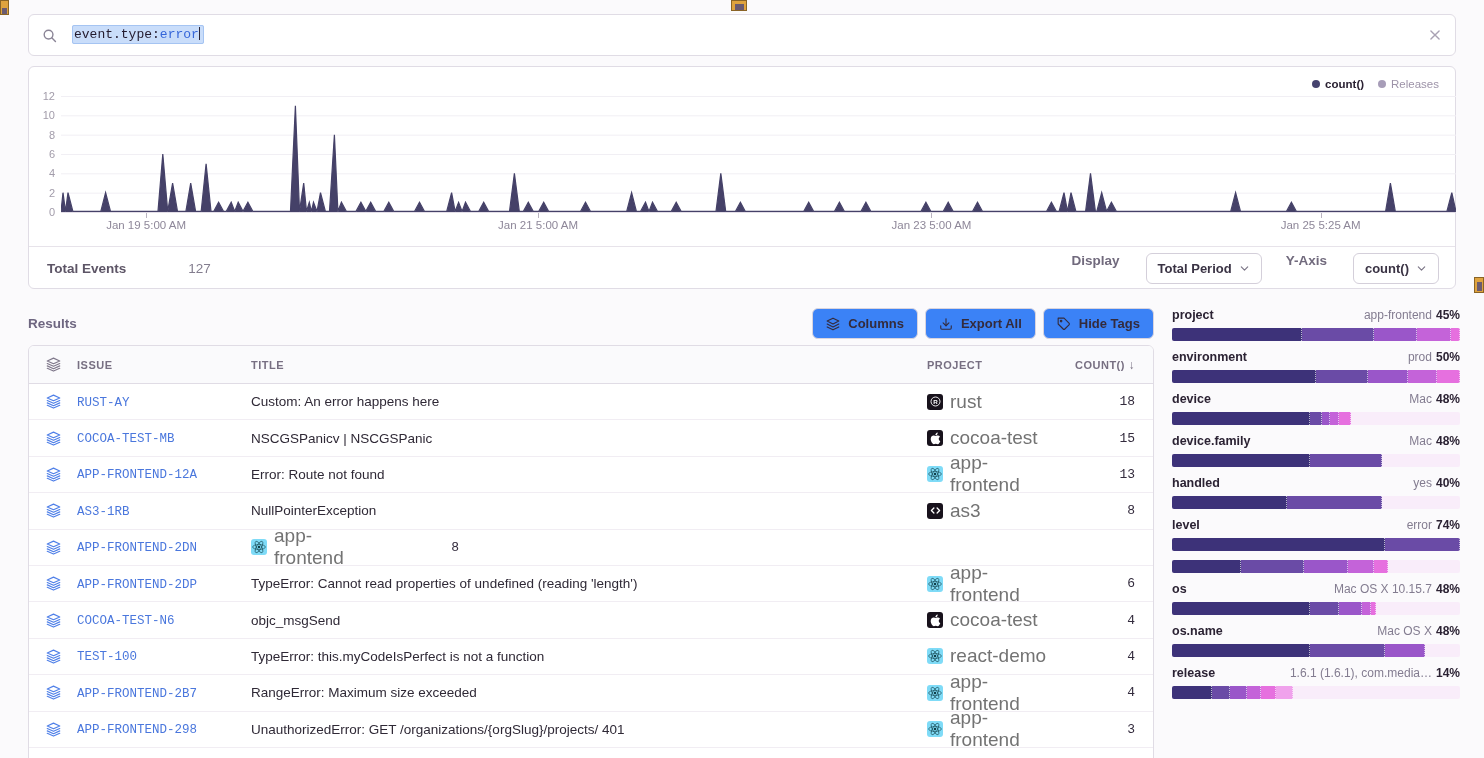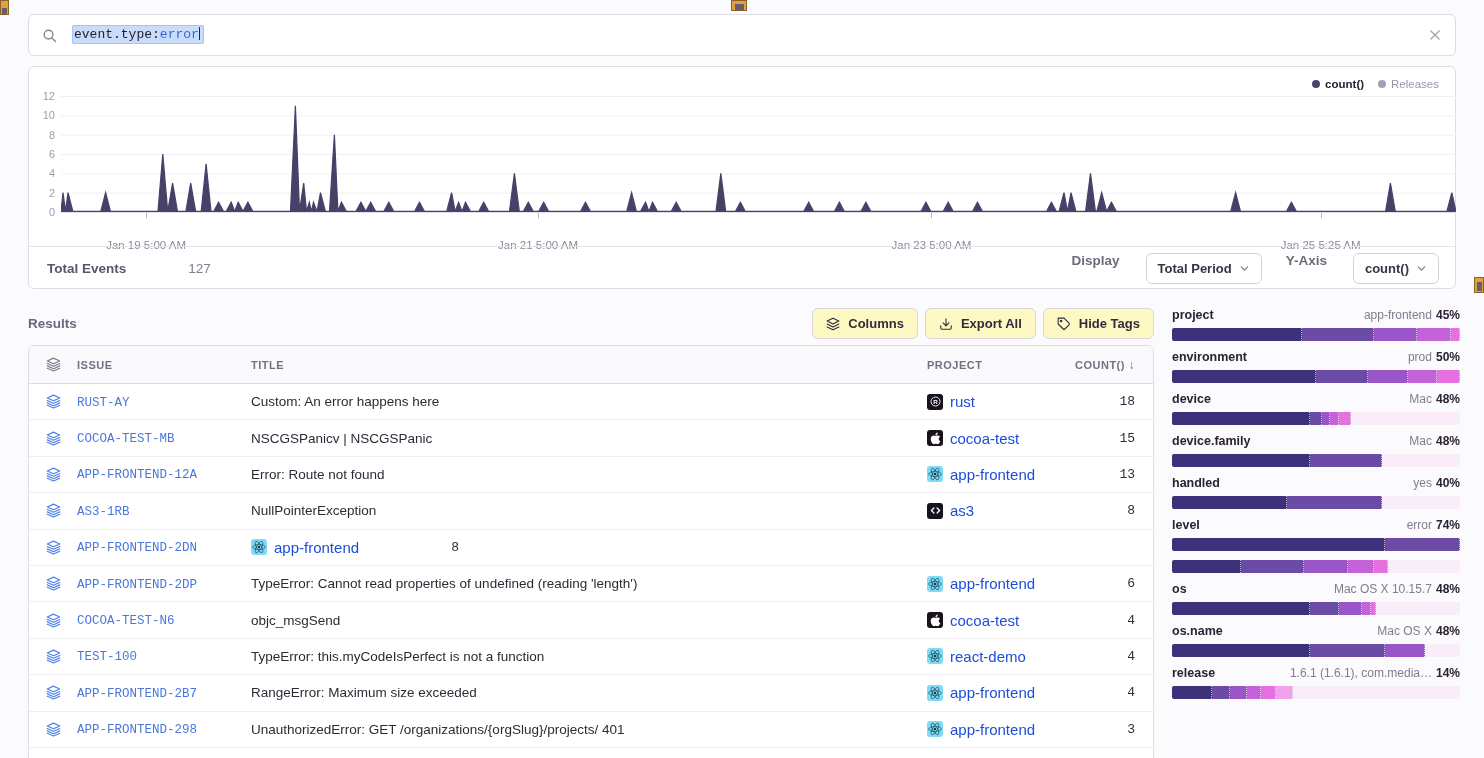--- a/index.html
+++ b/index.html
@@ -19,52 +19,52 @@
 
   
   #chart-panel { left:28px; top:66px; width:1428px; height:223px; }
   #legend { position:absolute; top:11px; right:16px; display:flex; gap:14px; align-items:center; }
   .leg-item { display:flex; align-items:center; gap:5px; font-size:11.5px; }
   .leg-item:first-child { font-weight:bold; }
   .caret { display:inline-block; width:1.5px; height:13px; background:#2A2435; vertical-align:-2px; }
   .leg-dot { width:8px; height:8px; border-radius:50%; }
   #plot { position:absolute; left:32px; top:29px; }
   .ylab { position:absolute; width:26px; text-align:right; font-size:11px; color:#A29CAA; line-height:14px; }
-  .xlab { position:absolute; top:152px; width:140px; text-align:center; font-size:11.5px; color:#8E8799;margin-top:20px; }
+  .xlab { position:absolute; top:152px; width:140px; text-align:center; font-size:11.5px; color:#8E8799; }
   .xtick { position:absolute; top:146px; width:1px; height:5px; background:#B9B3C0; }
   #chart-footer { position:absolute; left:0; right:0; top:179px; height:43px; border-top:1px solid #E7E3EA; display:flex; align-items:center; justify-content:space-between; padding:0 16px 0 18px; }
   .cf-left { display:flex; align-items:baseline; gap:14px; }
   #total-label { font-weight:bold; font-size:13.5px; color:#5D5566; }
   #total-value { font-size:13.5px; color:#837D8E;margin-left:48px; }
   .cf-right { display:flex; align-items:flex-start; gap:24px; }
   .cf-lbl { font-size:13.5px; font-weight:bold; color:#716A7D; margin-right:2px; }
   .dd { display:flex; align-items:center; gap:7px; background:#fff; border:1px solid #D4CFDA; border-radius:6px; padding:7px 11px; font-family:"Liberation Sans",sans-serif; font-size:13px; font-weight:bold; color:#3A3344; cursor:pointer; }
   .dd svg { width:11px; height:11px; stroke:#7A7485; }
 
   
   #results-row { position:absolute; left:28px; top:308px; width:1126px; height:31px; display:flex; align-items:center; justify-content:space-between; }
   #results-title { font-size:13.5px; font-weight:bold; color:#6E6680; }
   #results-buttons { display:flex; gap:7px; }
-  .rbtn { display:flex; align-items:center; gap:8px; background:#fef9c3; border:1px solid #D9D4DE; border-radius:6px; padding:0 13px; height:31px; font-family:"Liberation Sans",sans-serif; font-size:13px; font-weight:bold; color:#342B3C; cursor:pointer; }
+  .rbtn { display:flex; align-items:center; gap:8px; background:#3b82f6; border:1px solid #D9D4DE; border-radius:6px; padding:0 13px; height:31px; font-family:"Liberation Sans",sans-serif; font-size:13px; font-weight:bold; color:#342B3C; cursor:pointer; }
   .rbtn svg { width:14px; height:14px; stroke:#342B3C; }
 
   
   #table { position:absolute; left:28px; top:345px; width:1126px; height:420px; background:#fff; border:1px solid #E0DCE5; border-radius:6px 6px 0 0; overflow:hidden; }
   .thead { display:flex; align-items:center; height:38px; background:#FAFAFC; border-bottom:1px solid #E0DCE5; font-size:11px; font-weight:bold; letter-spacing:0.5px; color:#776F82; }
   .trow { display:flex; align-items:center; height:36.4px; border-bottom:1px solid #F1EDF3; font-size:13.5px; background:#fff; }
   .c-icon { width:48px; flex:none; display:flex; justify-content:center; }
   .c-issue { width:174px; flex:none; }
   .c-title { flex:1; min-width:0; white-space:nowrap; overflow:hidden; }
   .c-project { width:122px; flex:none; display:flex; align-items:center; gap:7px; }
   .c-count { width:104px; flex:none; text-align:right; padding-right:18px; font-family:"Liberation Mono",monospace; font-size:13px; color:#332B3D; }
   .thead .c-count { font-family:"Liberation Sans",sans-serif; font-size:11px; color:#776F82; }
   .stack-icon { width:15px; height:15px; stroke:#80798C; }
   .trow .stack-icon { stroke:#5080E8; }
   .issue-link { font-family:"Liberation Mono",monospace; font-size:12.5px; color:#4A77DD; text-decoration:none; cursor:pointer; }
-  .proj-link { color:#1d4ed8; font-size:15px; cursor:pointer;text-align:center; }
+  .proj-link { color:#737373; font-size:19px; cursor:pointer; }
   .title-text { color:#2F2936; }
   .pi { width:16px; height:16px; border-radius:3px; flex:none; display:flex; align-items:center; justify-content:center; }
   .pi svg { width:13px; height:13px; }
   .pi-dark { background:#18121C; }
   .pi-react { background:#7FDBF7; }
   .pi-react svg { width:14px; height:14px; }
   .sort-arrow { font-size:12px; }
 
   
   #tags-panel { position:absolute; left:1172px; top:308px; width:288px; }

